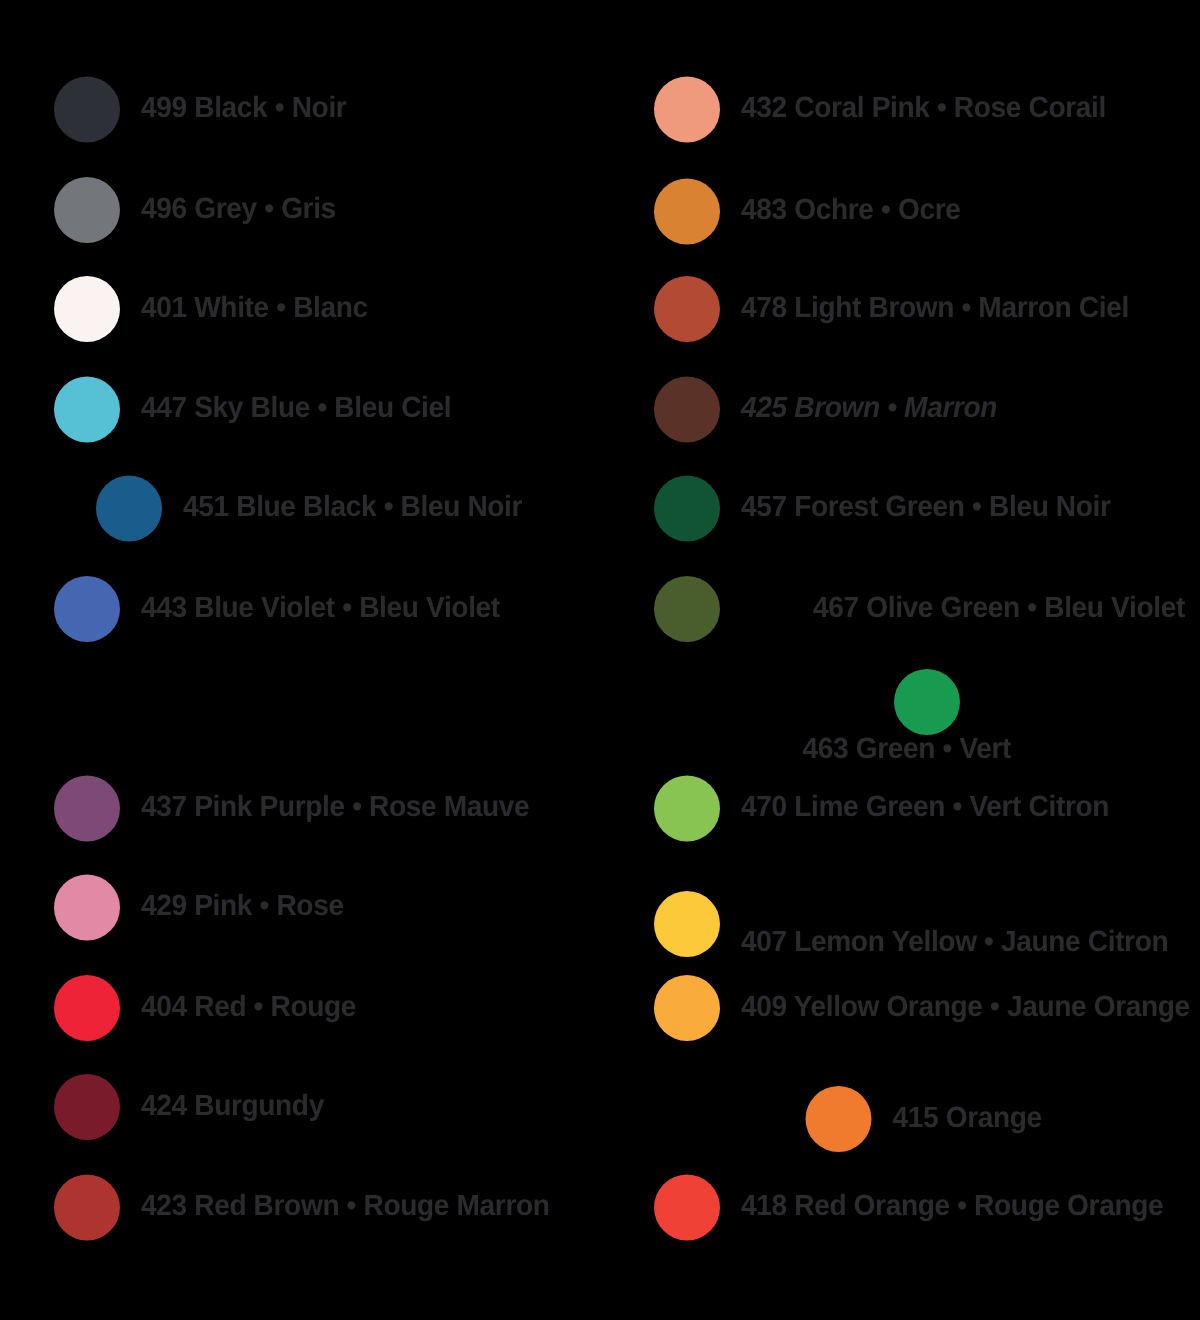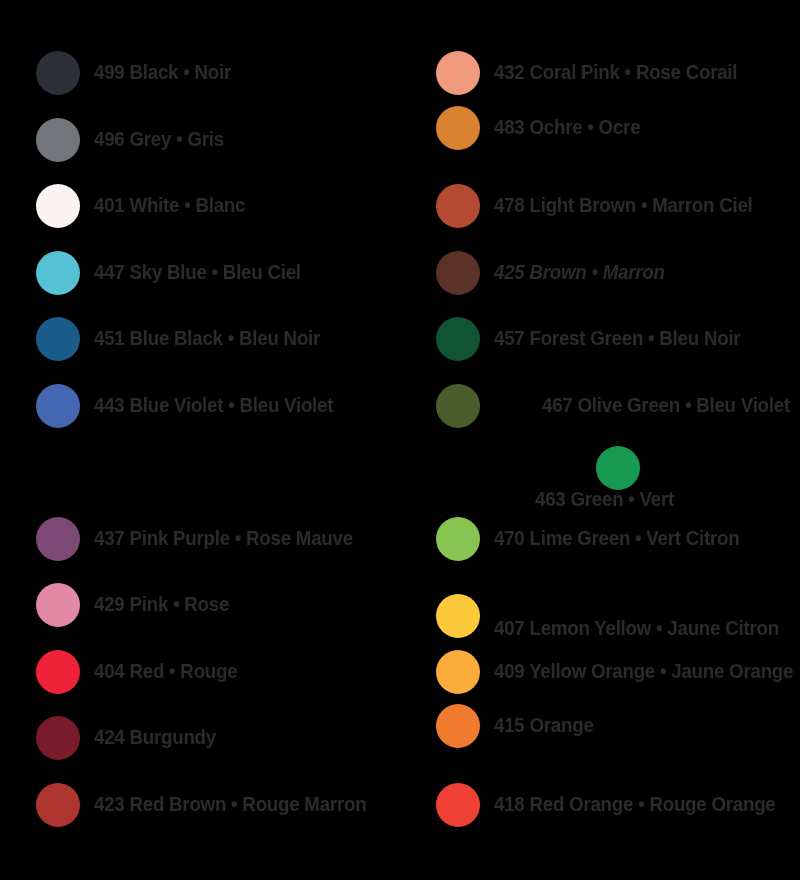--- a/index.html
+++ b/index.html
@@ -73,21 +73,21 @@
         <div class="swatch-label">496 Grey • Gris</div>
       </div>
       <div class="swatch-row" style="top: 180px;">
         <div class="swatch-dot" style="width: 44px; height: 44px; background: rgb(250, 243, 242);"></div>
         <div class="swatch-label">401 White • Blanc</div>
       </div>
       <div class="swatch-row" style="top: 246.5px;">
         <div class="swatch-dot" style="width: 44px; height: 44px; background: rgb(86, 192, 212);"></div>
         <div class="swatch-label">447 Sky Blue • Bleu Ciel</div>
       </div>
-      <div class="swatch-row" style="top: 313px;">
+      <div class="swatch-row" style="top: 313px; padding-left: 28px;">
         <div class="swatch-dot" style="width: 44px; height: 44px; background: rgb(26, 93, 140);"></div>
         <div class="swatch-label">451 Blue Black • Bleu Noir</div>
       </div>
       <div class="swatch-row" style="top: 379.5px;">
         <div class="swatch-dot" style="width: 44px; height: 44px; background: rgb(69, 102, 176);"></div>
         <div class="swatch-label">443 Blue Violet • Bleu Violet</div>
       </div>
       <div class="swatch-row" style="top: 512.5px;">
         <div class="swatch-dot" style="width: 44px; height: 44px; background: rgb(124, 74, 117);"></div>
         <div class="swatch-label">437 Pink Purple • Rose Mauve</div>
@@ -107,21 +107,21 @@
       <div class="swatch-row" style="top: 778.5px;">
         <div class="swatch-dot" style="width: 44px; height: 44px; background: rgb(174, 52, 47);"></div>
         <div class="swatch-label">423 Red Brown • Rouge Marron</div>
       </div>
     </div>
   <div class="column" id="column-right">
       <div class="swatch-row" style="top: 47px;">
         <div class="swatch-dot" style="width: 44px; height: 44px; background: rgb(239, 154, 124);"></div>
         <div class="swatch-label">432 Coral Pink • Rose Corail</div>
       </div>
-      <div class="swatch-row" style="top: 102px;">
+      <div class="swatch-row" style="top: 115px;">
         <div class="swatch-dot" style="width: 44px; height: 44px; background: rgb(217, 130, 50);"></div>
         <div class="swatch-label">483 Ochre • Ocre</div>
       </div>
       <div class="swatch-row" style="top: 180px;">
         <div class="swatch-dot" style="width: 44px; height: 44px; background: rgb(179, 74, 51);"></div>
         <div class="swatch-label">478 Light Brown • Marron Ciel</div>
       </div>
       <div class="swatch-row" style="top: 246.5px; font-style: italic;">
         <div class="swatch-dot" style="width: 44px; height: 44px; background: rgb(91, 50, 40);"></div>
         <div class="swatch-label">425 Brown • Marron</div>
@@ -143,21 +143,21 @@
         <div class="swatch-label">470 Lime Green • Vert Citron</div>
       </div>
       <div class="swatch-row" style="top: 586px; align-items: flex-end;">
         <div class="swatch-dot" style="width: 44px; height: 44px; background: rgb(252, 201, 58);"></div>
         <div class="swatch-label">407 Lemon Yellow • Jaune Citron</div>
       </div>
       <div class="swatch-row" style="top: 645.5px;">
         <div class="swatch-dot" style="width: 44px; height: 44px; background: rgb(249, 171, 60);"></div>
         <div class="swatch-label">409 Yellow Orange • Jaune Orange</div>
       </div>
-      <div class="swatch-row" style="top: 700px;">
+      <div class="swatch-row" style="top: 720px; justify-content: center;">
         <div class="swatch-dot" style="width: 44px; height: 44px; background: rgb(240, 122, 45);"></div>
         <div class="swatch-label">415 Orange</div>
       </div>
       <div class="swatch-row" style="top: 778.5px;">
         <div class="swatch-dot" style="width: 44px; height: 44px; background: rgb(239, 65, 54);"></div>
         <div class="swatch-label">418 Red Orange • Rouge Orange</div>
       </div>
     </div>
 </div>
 

